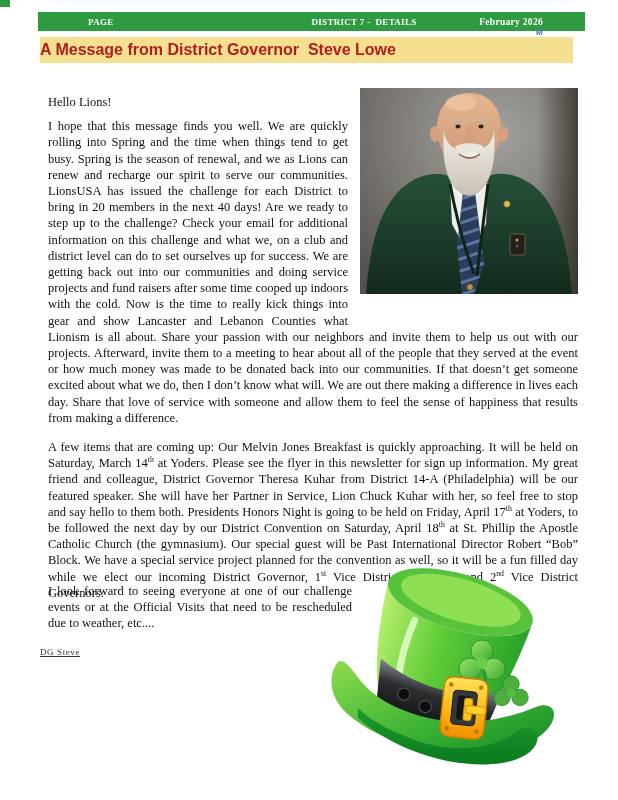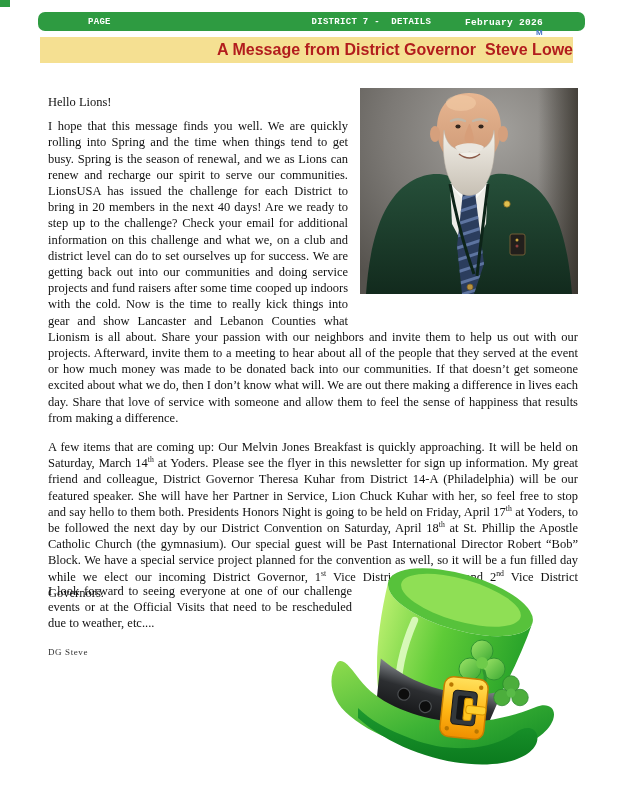--- a/index.html
+++ b/index.html
@@ -7,56 +7,56 @@
     position:relative; width:618px; height:800px; background:#ffffff;
     overflow:hidden; font-family:"Liberation Serif", serif; color:#111;
   }
   .corner-mark {
     position:absolute; left:0; top:0; width:10px; height:7px;
     background:var(--header-green, #2e9b41);
   }
   .topbar {
     position:absolute; left:38px; top:12px; width:547px; height:19px;
     background:var(--header-green, #2e9b41);
-    font-family:Liberation Mono, monospace; font-weight:bold; color:#ffffff;border-radius:7px;
+    font-family:Liberation Serif, serif; font-weight:bold; color:#ffffff;
   }
   .topbar span { position:absolute; top:50%; transform:translateY(-50%); white-space:pre; letter-spacing:.3px; }
   .topbar-left   { left:50px;  font-size:9px; }
   .topbar-center { left:50%;   transform:translate(-50%,-50%); font-size:9px; }
   .topbar-right  { right:42px; font-size:9.5px; }
   .mini-mark {
     position:absolute; left:536px; top:28px;
     font:bold 8px "Liberation Sans", sans-serif; color:var(--mark-blue, #4472c4);
   }
   .banner {
     position:absolute; left:40px; top:37px; width:533px; height:26px;
     background:var(--banner-yellow, #f5e092);
-    display:flex; align-items:center; justify-content:flex-end;
+    display:flex; align-items:center; justify-content:flex-start;
   }
   .banner h1 {
     margin:0; font-family:"Liberation Sans", sans-serif; font-weight:bold;
     font-size:16px; color:var(--title-red, #b21d1d); white-space:pre;
   }
   .article {
     position:absolute; left:48px; top:94px; width:530px;
     font-size:12.5px; line-height:16.2px; text-align:justify;font-family:Liberation Serif, serif;
   }
   .article p { margin:0; }
   .greeting { margin:0 0 8px 0 !important; }
   .para1    { margin:0 0 13px 0 !important; }
   .portrait { float:right; width:218px; height:206px; margin:-6px 0 22px 12px; }
   .portrait svg, .hat svg { display:block; width:100%; height:100%; }
   sup { font-size:0.62em; line-height:0; vertical-align:super; }
   .para3-block {
     position:absolute; left:48px; top:570px; width:304px;
     font-size:12.5px; line-height:16.2px; text-align:justify;
   }
   .signature {
-    position:absolute; left:48px; top:638px;
-    font-size:9px; letter-spacing:.6px; color:#333;
+    position:absolute; left:40px; top:638px;
+    font-size:9px; letter-spacing:.6px; color:#333;text-decoration:underline;
   }
   .hat { position:absolute; left:330px; top:560px; width:234px; height:228px; margin:0; }
   figure { margin:0; }
 </style>
 </head>
 <body>
 
 <div class="page">
 
   <div class="corner-mark"></div>

